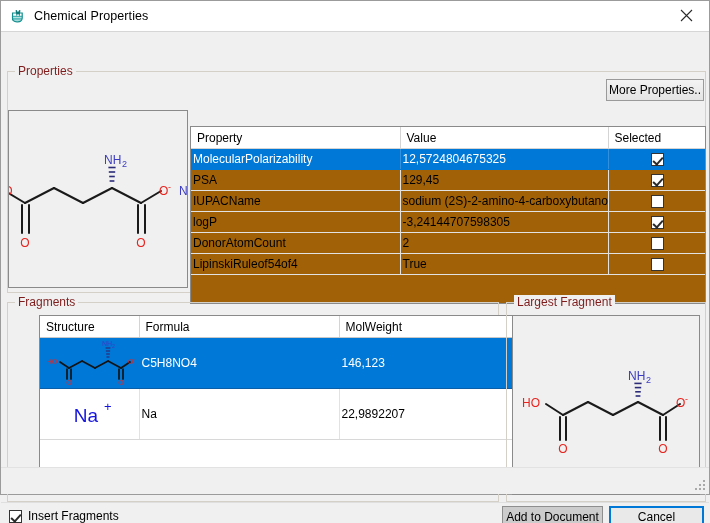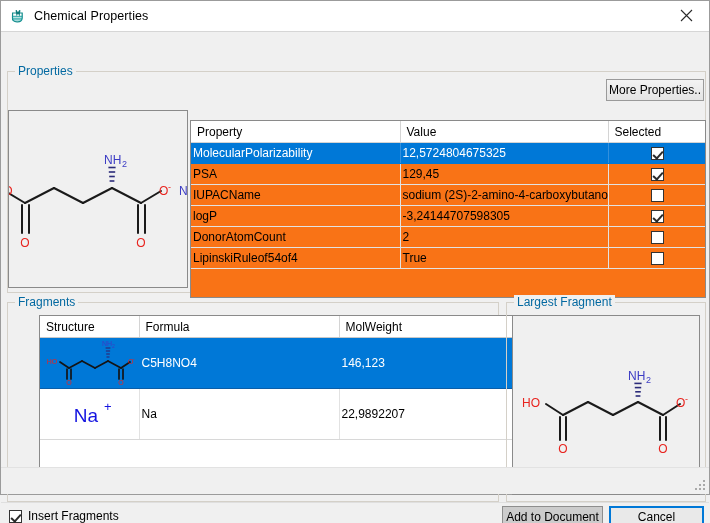--- a/index.html
+++ b/index.html
@@ -62,21 +62,21 @@
     position: absolute;
     border: 1px solid #d4d0c8;
     border-top-color: #d4d0c8;
   }
   .group > .group-label {
     position: absolute;
     top: -8px; left: 7px;
     background: #f0f0f0;
     padding: 0 3px;
     font-size: 12px;
-    color: #0369a1;
+    color: #7f1d1d;
     white-space: nowrap;
   }
 
   #grp-properties {
     left: 6px; top: 39px; right: 5px; height: 222px;
     width: 699px;
     box-sizing: border-box;
   }
   #grp-fragments {
     left: 6px; top: 270px;
@@ -112,23 +112,23 @@
     width: 180px; height: 178px;
     background: #f0f0f0;
     border: 1px solid #8a8a8a;
     box-sizing: border-box;
     overflow: hidden;
   }
 
   
   #prop-table {
     position: absolute;
-    left: 189px; top: 88px;
+    left: 189px; top: 94px;
     width: 516px; height: 178px;
-    background: #f97316;
+    background: #a16207;
     border: 1px solid #8a8a8a;
     box-sizing: border-box;
     overflow: hidden;
   }
   table.grid {
     border-collapse: collapse;
     width: 100%;
     table-layout: fixed;
     font-size: 12px;
   }

